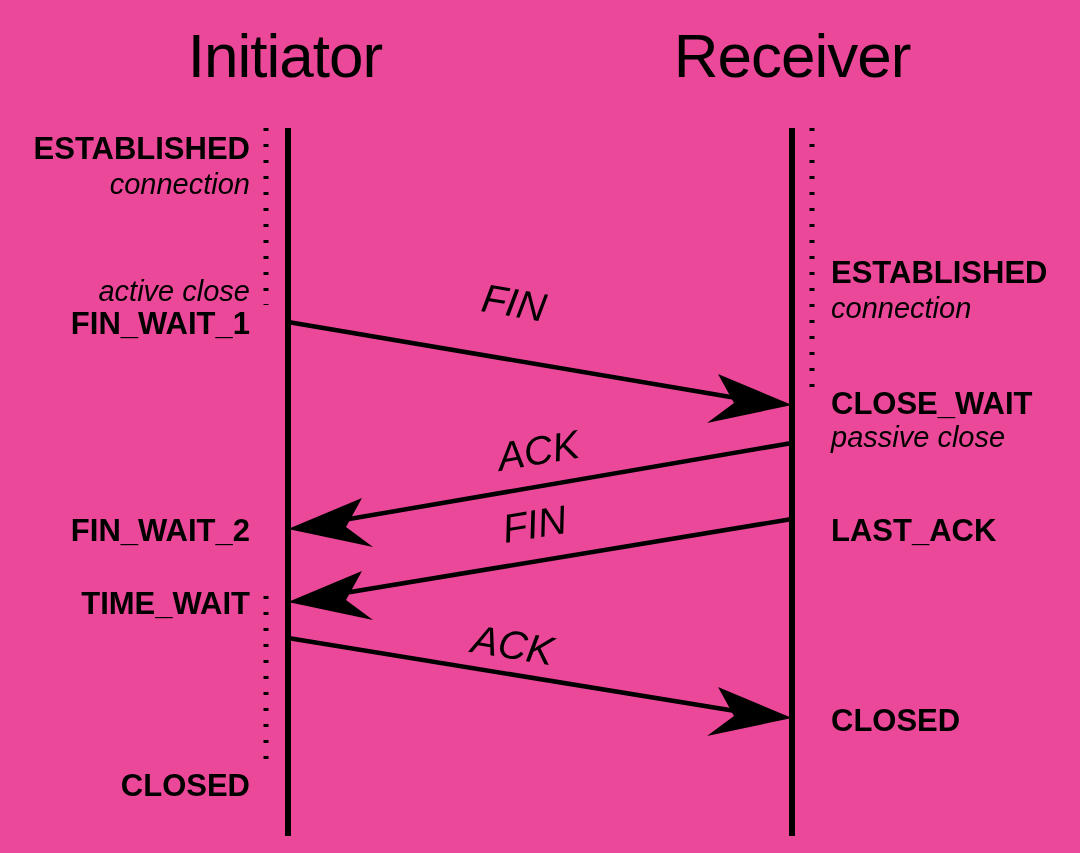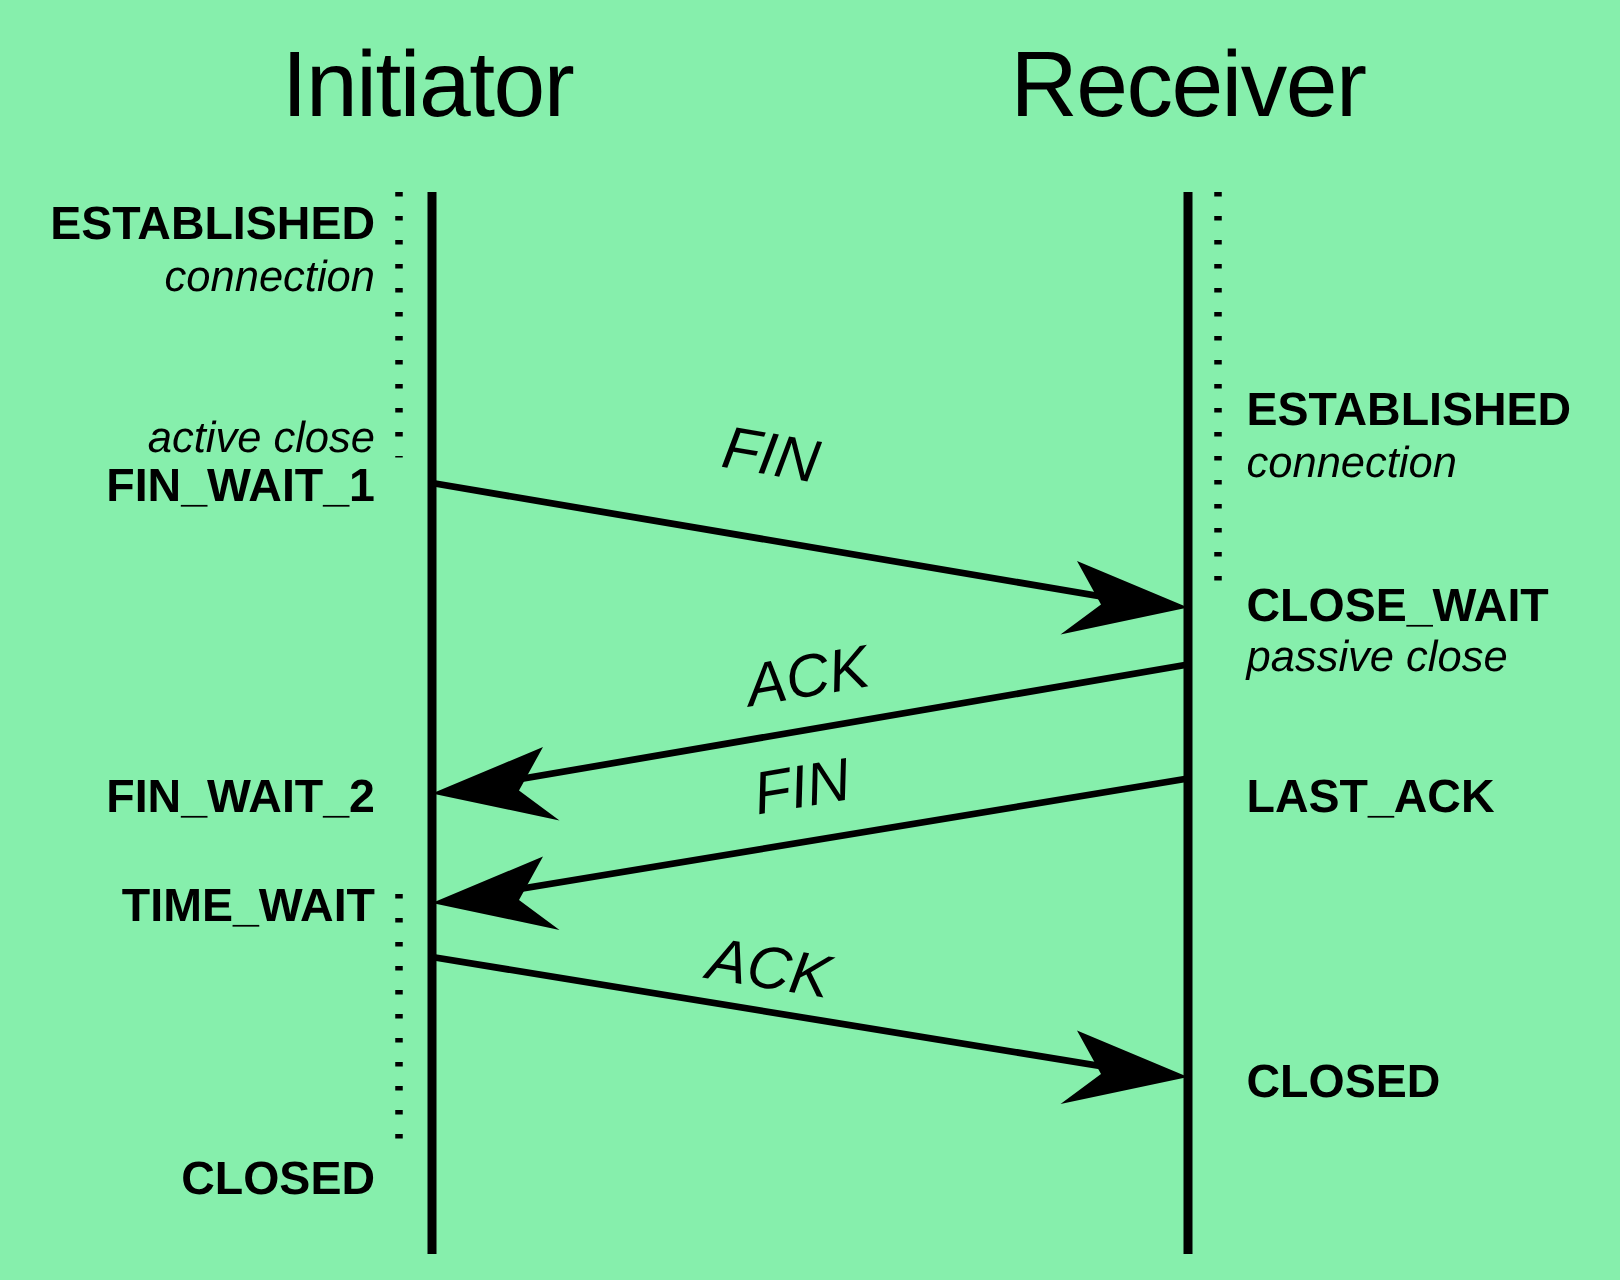--- a/index.html
+++ b/index.html
@@ -9,21 +9,21 @@
     background: #ffffff;
   }
   body {
     font-family: "Liberation Sans", sans-serif;
     color: #000000;
   }
   #diagram {
     position: relative;
     width: 1080px;
     height: 853px;
-    background: #86efac;
+    background: #ec4899;
     overflow: hidden;
   }
   #diagram svg {
     position: absolute;
     left: 0;
     top: 0;
     width: 1080px;
     height: 853px;
   }
   .svg-text {

